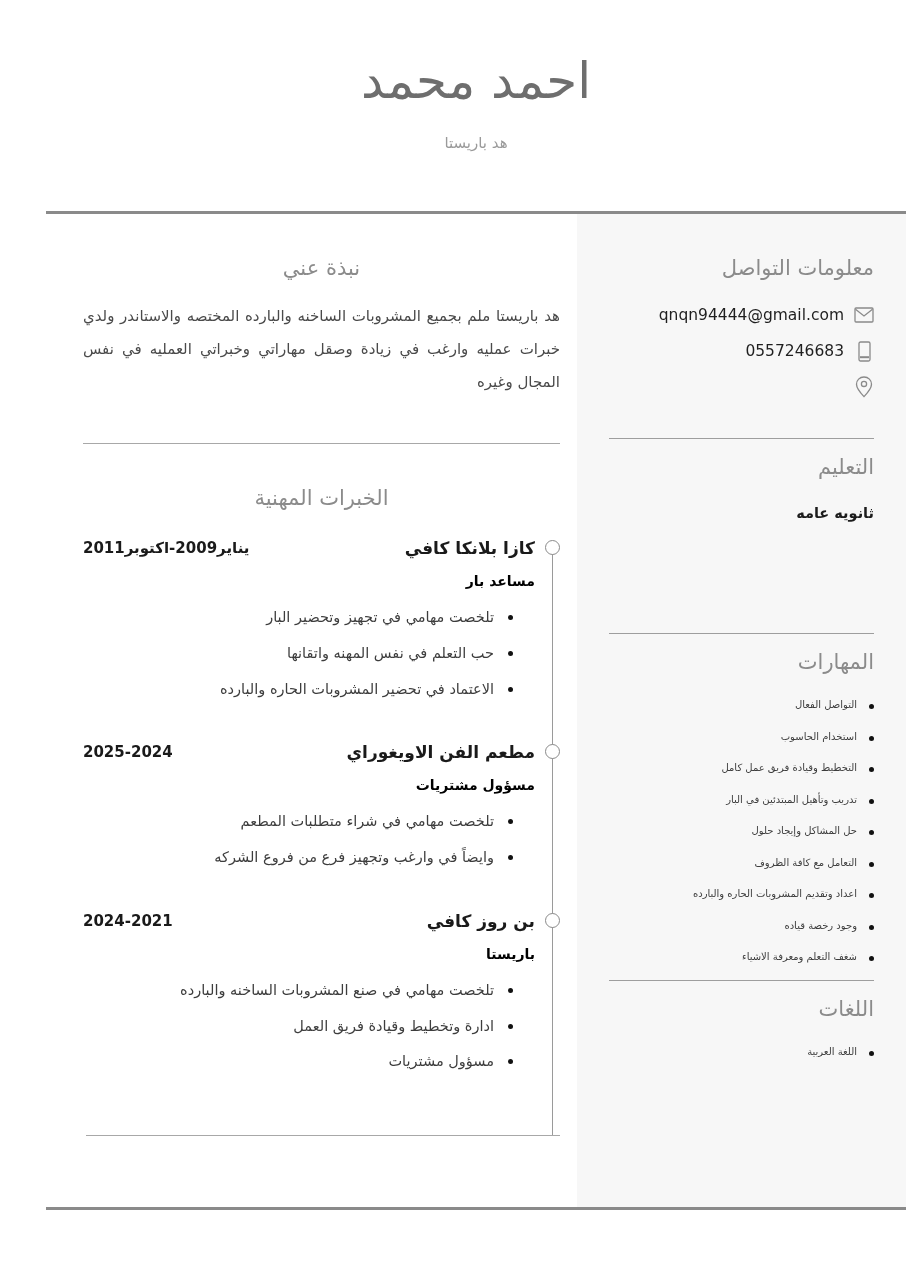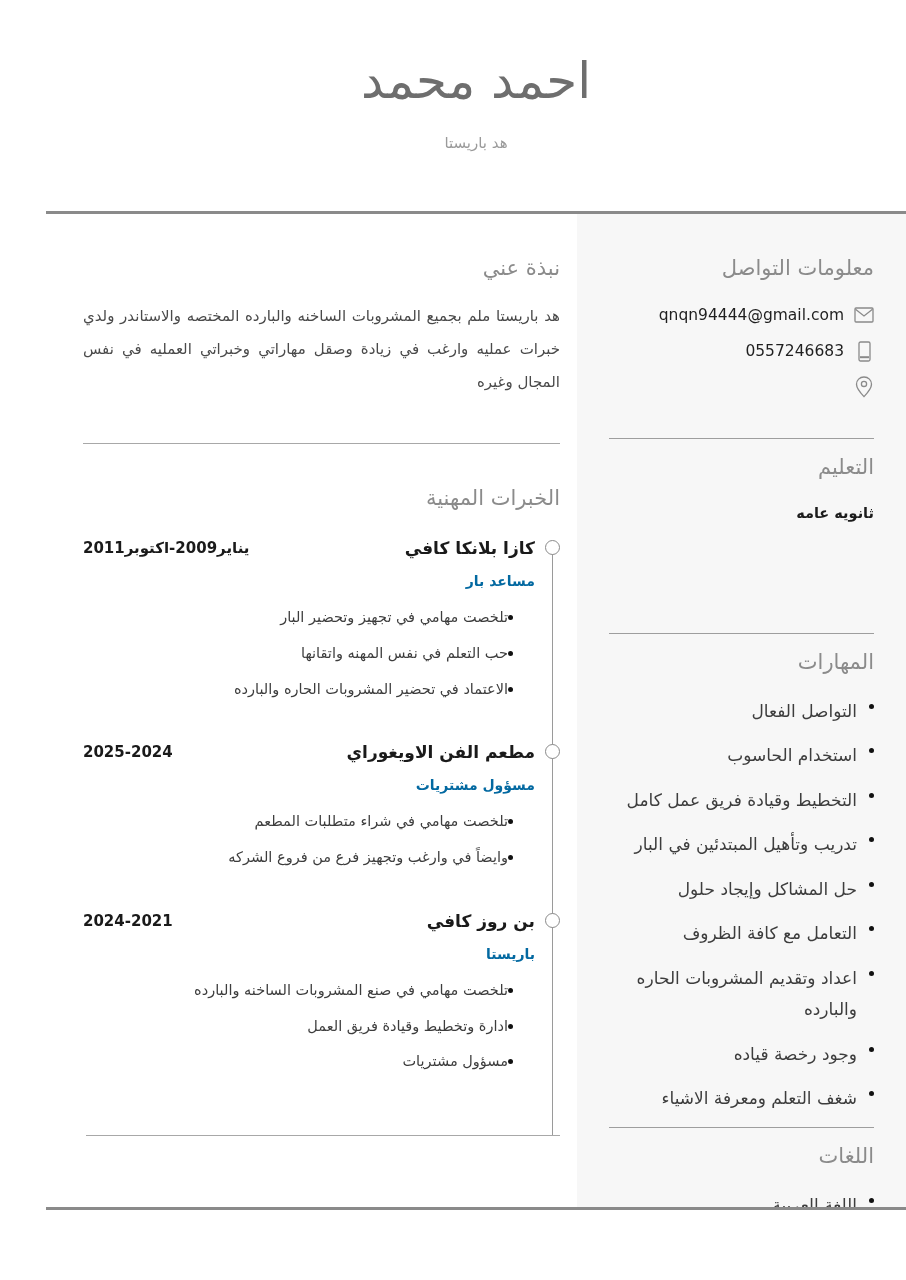--- a/index.html
+++ b/index.html
@@ -25,42 +25,42 @@
   .side-heading { font-size:21px; font-weight:normal; color:#8b8b8b; margin:42px 0 0 0; text-align:right; }
   .contact-rows { margin-top:24px; }
   .contact-row { display:flex; align-items:center; gap:10px; margin-bottom:14px; min-height:22px; }
   .cicon { flex:none; display:inline-flex; align-items:center; justify-content:center; width:20px; }
   .cvalue { font-size:15.5px; color:#1f1f1f; }
   .side-divider { border:none; border-top:1px solid #9e9e9e; margin:40px 0 0 0; }
   .edu-item { margin-top:26px; font-size:14.5px; font-weight:bold; color:#1c1c1c; }
   .side-list { margin-top:22px; }
   .side-bullet-row { display:flex; gap:12px; align-items:flex-start; margin-bottom:13px; }
   .dot { width:5px; height:5px; border-radius:50%; background:#111; flex:none; margin-top:8px; }
-  .side-bullet-text { font-size:17px; color:#3d3d3d; line-height:1.85; }
+  .side-bullet-text { font-size:10px; color:#3d3d3d; line-height:1.85; }
   .sk-gap { margin-top:112px; }
   .lang-gap { margin-top:10px; }
   .heading-tight { margin-top:16px; }
 
   
   .main { flex:1; padding:0 17px 0 37px; box-sizing:border-box; }
-  .main-heading { font-size:21px; font-weight:normal; color:#8b8b8b; margin:42px 0 0 0; text-align:right; }
+  .main-heading { font-size:21px; font-weight:normal; color:#8b8b8b; margin:42px 0 0 0; text-align:center; }
   .about-text { margin:20px 0 0 0; font-size:15px; color:#4a4a4a; line-height:2.2; text-align:justify; }
   .main-divider { border:none; border-top:1px solid #a8a8a8; margin:44px 0 0 0; }
   .exp-heading { }
 
   .timeline { position:relative; margin-top:28px; }
   .timeline-line { position:absolute; right:7px; top:10px; bottom:-62px; width:1px; background:#9a9a9a; }
   .exp-entry { position:relative; padding-right:25px; margin-bottom:42px; }
   .marker { position:absolute; right:0; top:2px; width:13px; height:13px; background:#fff; border:1px solid #8a8a8a; border-radius:50%; z-index:2; }
   .exp-head { display:flex; justify-content:space-between; align-items:center; }
   .exp-company { font-size:17px; font-weight:bold; color:#1a1a1a; }
   .exp-date { font-size:15px; font-weight:bold; color:#1a1a1a; }
-  .exp-role { margin-top:15px; font-size:14px; font-weight:bold; color:#0369a1; }
+  .exp-role { margin-top:15px; font-size:14px; font-weight:bold; color:#000000; }
   .bullets { margin-top:18px; }
-  .bullet-row { display:flex; align-items:flex-start; padding-right:22px; margin-bottom:14px; }
+  .bullet-row { display:flex; gap:14px; align-items:flex-start; padding-right:22px; margin-bottom:14px; }
   .bullet-text { font-size:14.5px; color:#3d3d3d; line-height:1.5; }
   .end-divider { margin-top:62px; margin-left:3px; }
 
   .footer-space { height:70px; flex:none; background:#fff; }
 
   svg.icon { stroke:#8a8a8a; fill:none; stroke-width:1.3; }
 </style>
 </head>
 <body>
 

